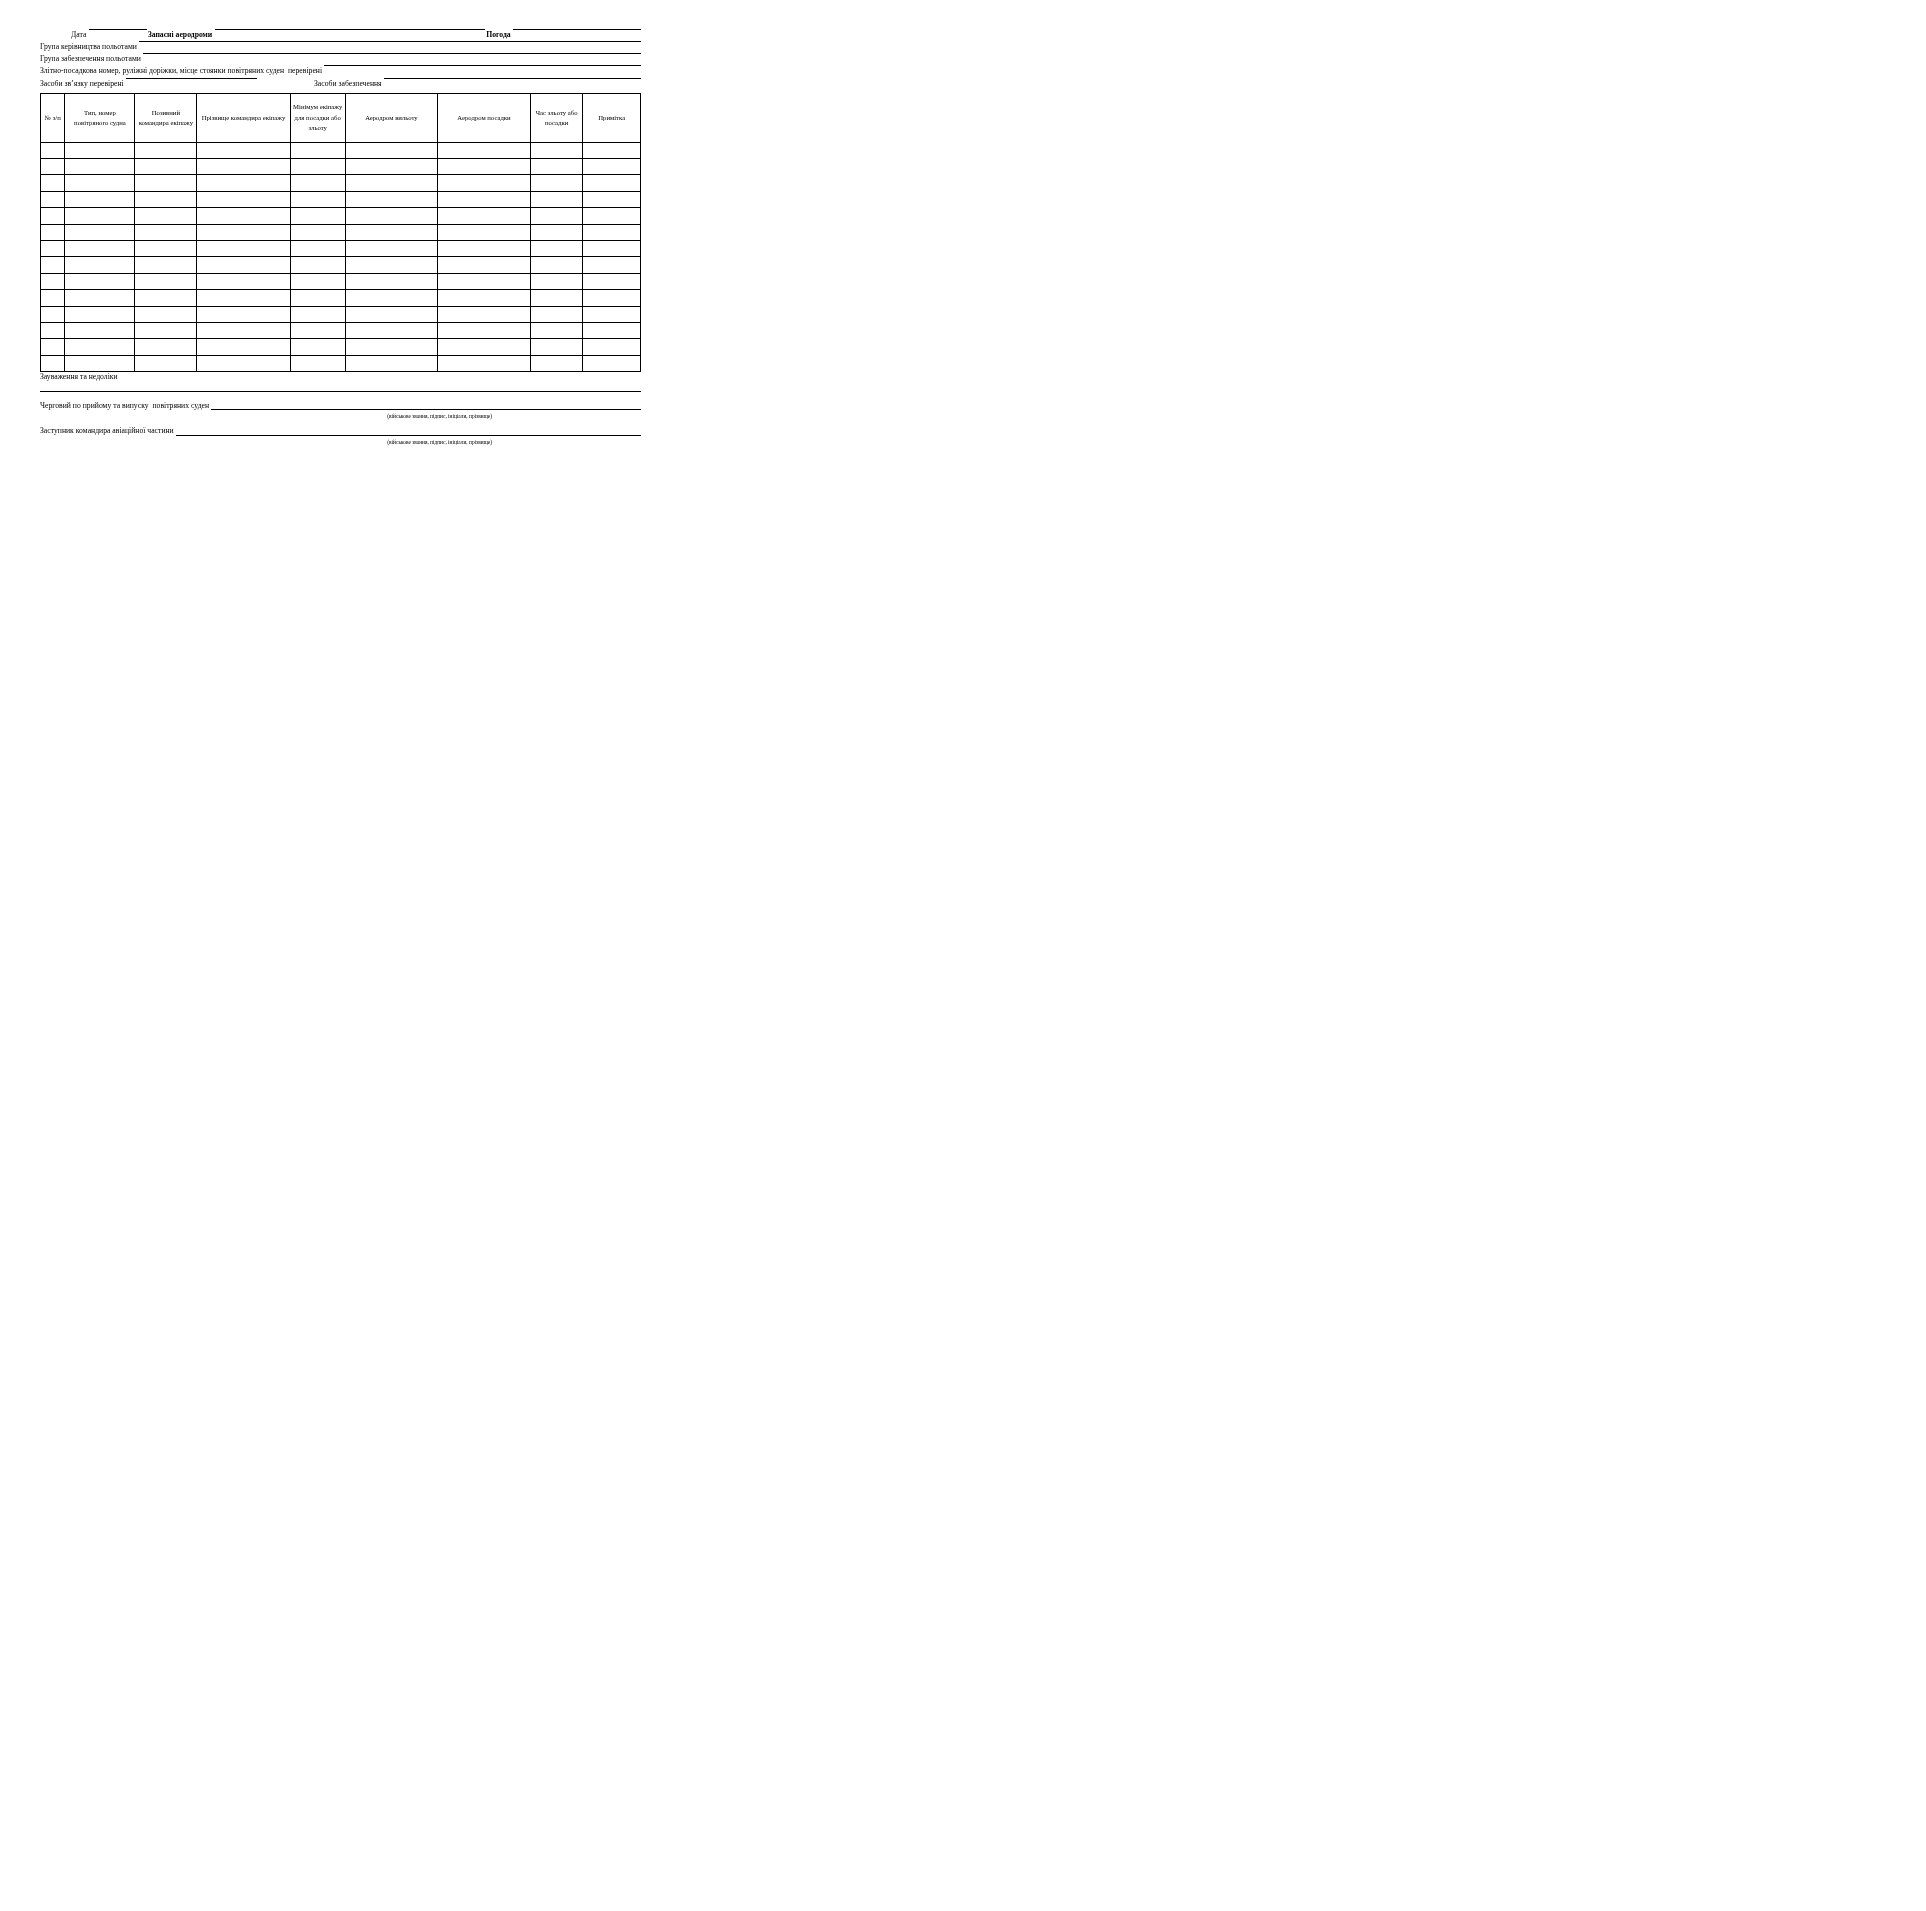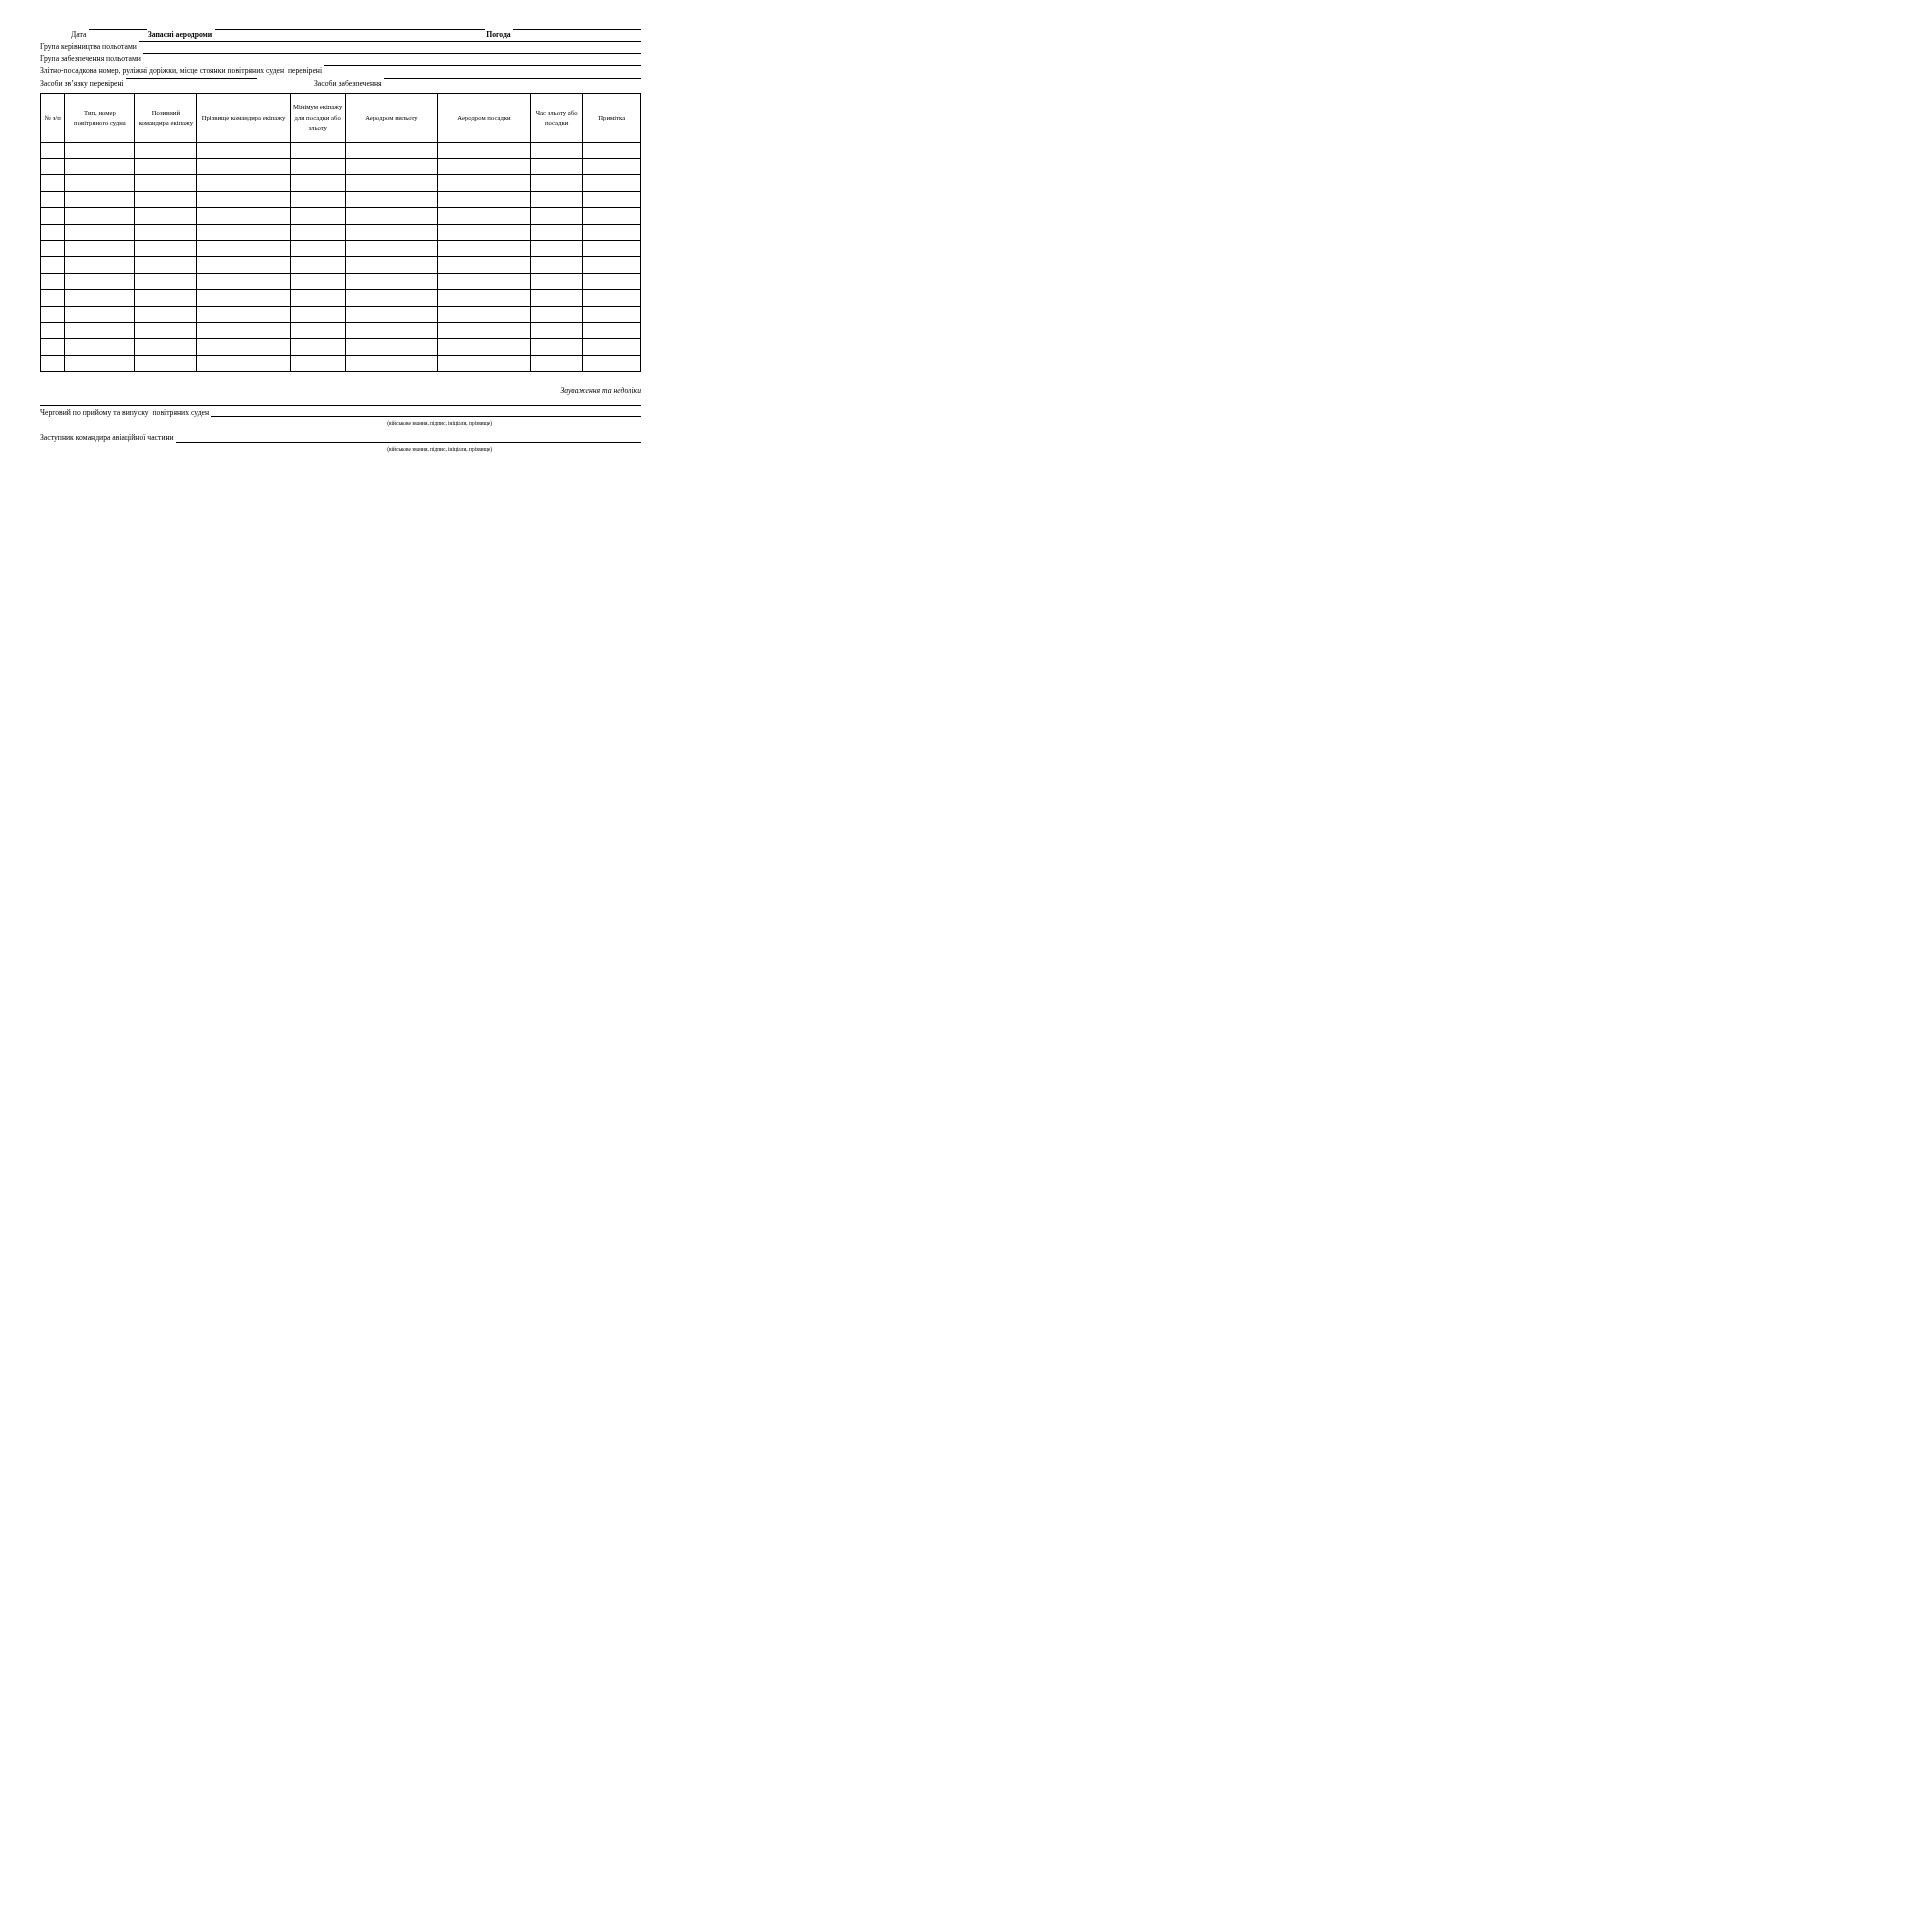--- a/index.html
+++ b/index.html
@@ -27,23 +27,23 @@
     border:1.2px solid #000;
   }
   table.flights th,table.flights td{border:0.8px solid #000;}
   table.flights thead th{
     height:46px;font-weight:normal;font-size:6.7px;line-height:1.55;
     text-align:center;vertical-align:middle;padding:0.8px 2.3px;
     border-bottom:1.5px solid #000;overflow:hidden;
   }
   table.flights tbody td{height:15.4px;padding:0 1.5px;}
   
-  .remarks-title{text-align:right;font-size:7.7px;line-height:9.2px;margin-top:14px;font-style:italic;}
+  .remarks-title{text-align:left;font-size:7.7px;line-height:9.2px;margin-top:0;}
   .full-rule{border-bottom:0.8px solid #000;height:0;margin-top:9.2px;}
-  .sig-row{display:flex;align-items:flex-end;font-size:7.7px;line-height:12.3px;margin-top:1px;}
+  .sig-row{display:flex;align-items:flex-end;font-size:7.7px;line-height:12.3px;margin-top:8px;}
   .sig-row.second{margin-top:5px;}
   .sig-hint{margin-left:33%;width:67%;text-align:center;font-size:5.4px;line-height:7px;margin-top:1.5px;}
 </style>
 </head>
 <body>
 
 <div class="page">
 
   <div class="hline">
     <span class="hlabel indent81">Дата</span>

